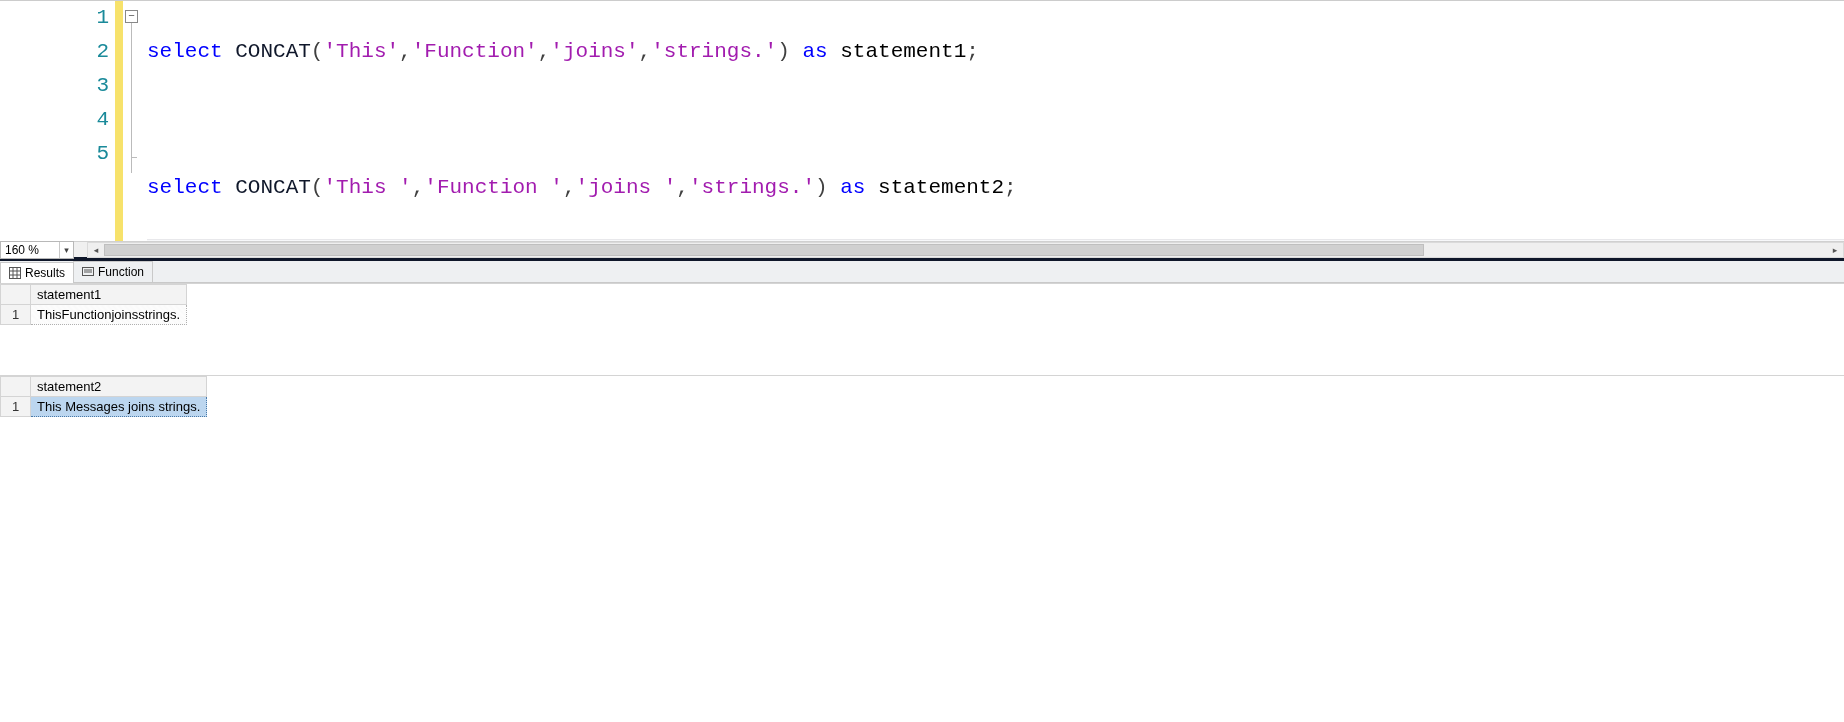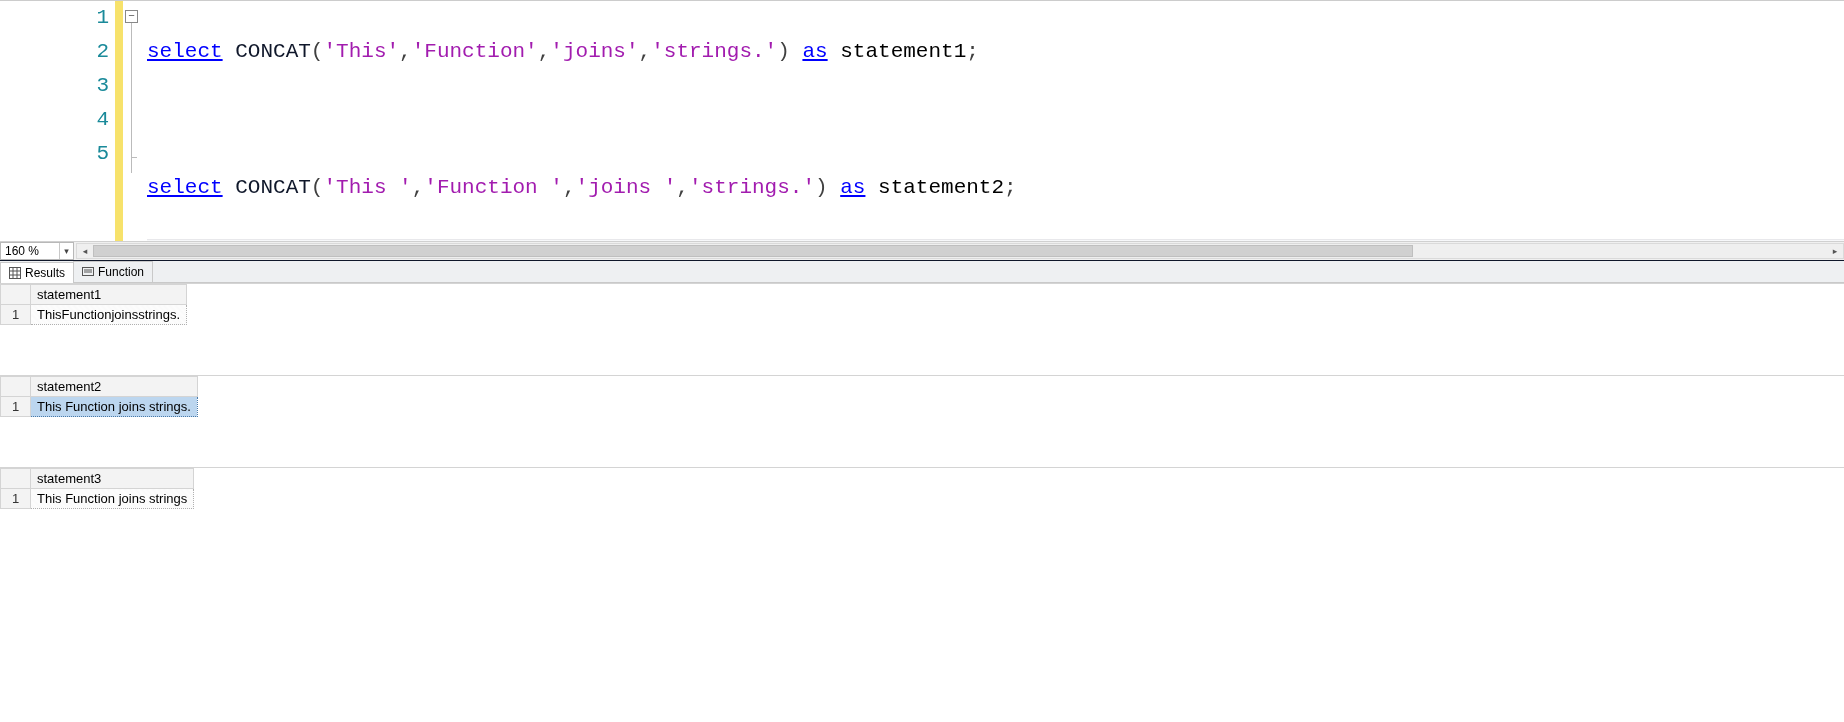--- a/index.html
+++ b/index.html
@@ -83,34 +83,35 @@
     flex: 1;
     white-space: pre;
     padding-left: 4px;
   }
   .code .line { height: 34px; }
   .code .highlight {
     background: #f7f8fa;
     border-top: 1px solid #e8e8eb;
     border-bottom: 1px solid #e8e8eb;
   }
-  .kw   { color: #0000ff; text-decoration: underline; }
+  .kw   { color: #0000ff; }
   .fn   { color: #0f172a; }
   .str  { color: #a21caf; }
   .op   { color: #404040; }
   .id   { color: #000; }
 
   
   .zoom-row {
     display: flex;
     align-items: center;
     height: 20px;
     background: #f0f0f0;
     border-top: 1px solid #d0d0d0;
-    border-bottom: 1px solid #0f172a;
+    border-bottom: 4px solid #0f172a;
+    gap: 11px;
   }
   .zoom-box {
     width: 74px;
     height: 18px;
     display: flex;
     align-items: center;
     background: #fff;
     border: 1px solid #b8b8b8;
     font-size: 12px;
   }
@@ -298,37 +299,21 @@
       <table class="grid">
         <thead>
           <tr>
             <th class="rowhead"></th>
             <th>statement2</th>
           </tr>
         </thead>
         <tbody>
           <tr>
             <td class="rowhead">1</td>
-            <td class="cell-selected">This Function joins strings.</td>
+            <td class="cell-selected">This Messages joins strings.</td>
           </tr>
         </tbody>
       </table>
     </div>
 
-    <div class="grid-wrap">
-      <table class="grid">
-        <thead>
-          <tr>
-            <th class="rowhead"></th>
-            <th>statement3</th>
-          </tr>
-        </thead>
-        <tbody>
-          <tr>
-            <td class="rowhead">1</td>
-            <td class="cell-default">This Function joins strings</td>
-          </tr>
-        </tbody>
-      </table>
-    </div>
 
   </div>
 </div>
 
 </body></html>

